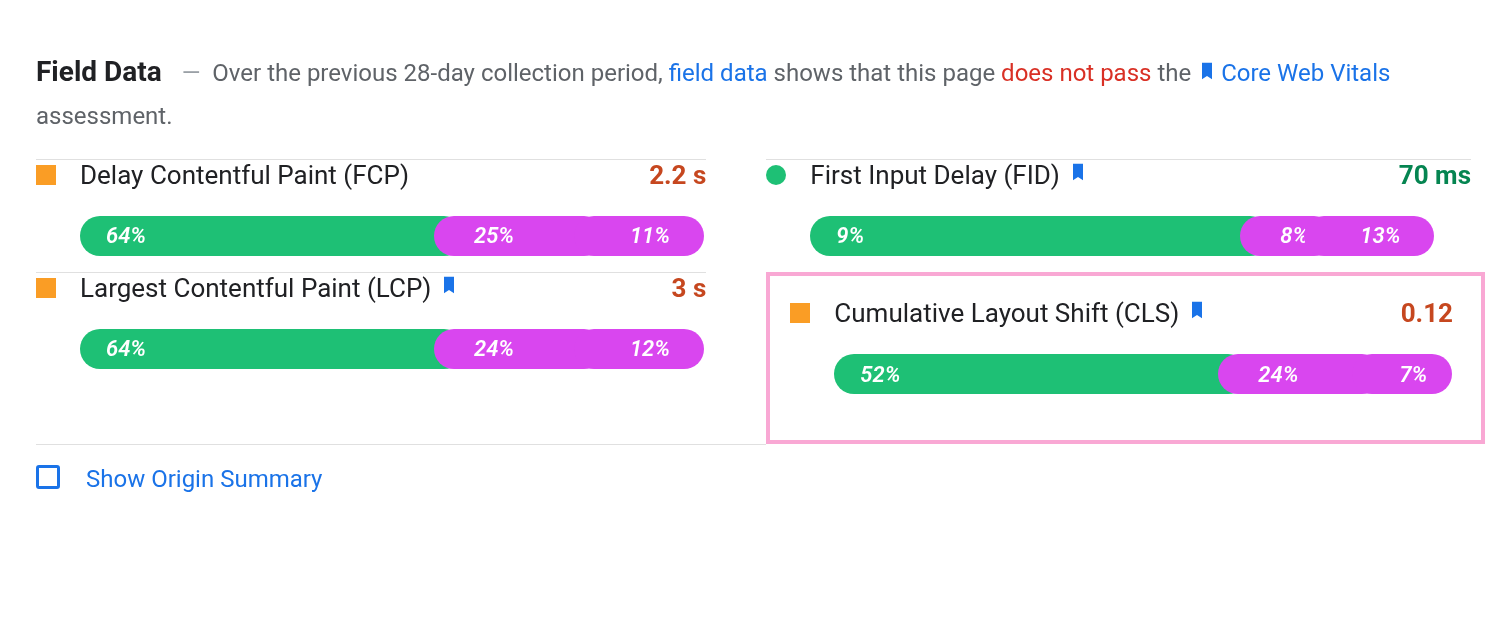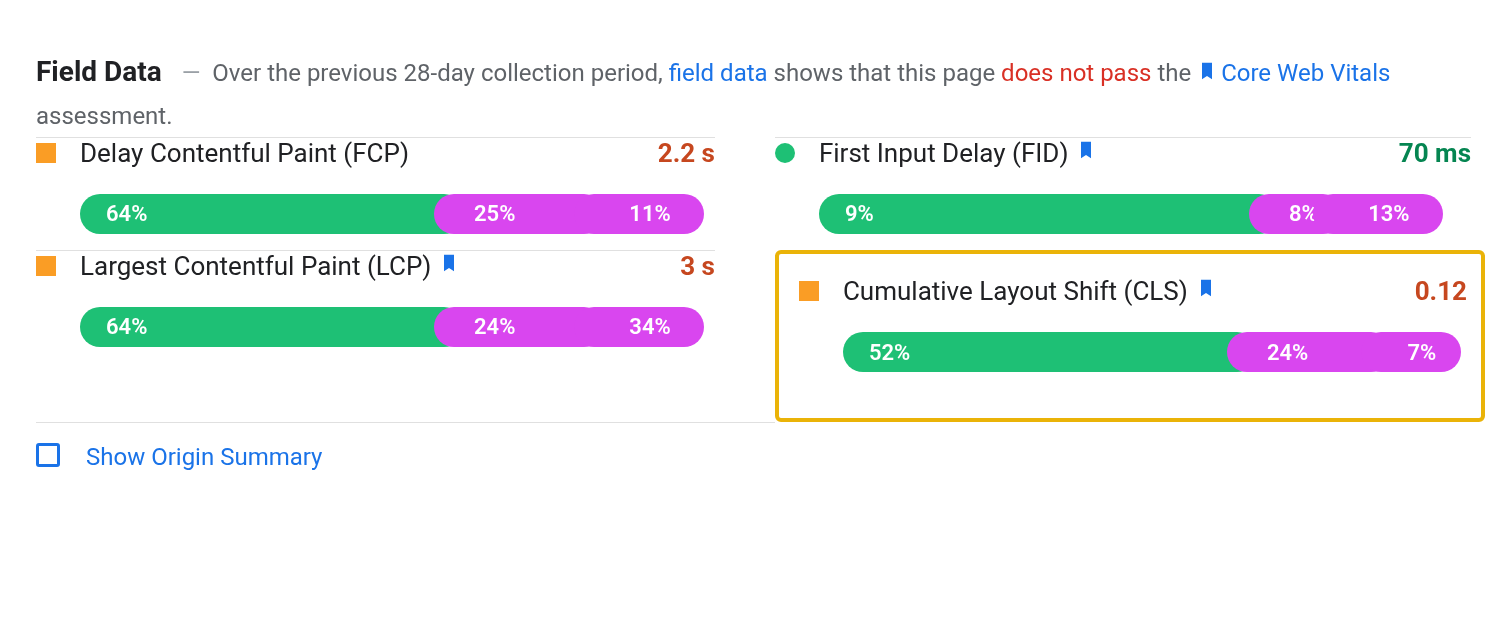--- a/index.html
+++ b/index.html
@@ -8,20 +8,21 @@
       background: #fff;
       width: 1507px;
       height: 617px;
       padding: 48px 36px;
       color: #202124;
     }
     .header-line {
       font-size: 24px;
       line-height: 1.7;
       color: #5f6368;
+      margin-bottom: 22px;
     }
     .hdr-title {
       font-size: 28px;
       font-weight: 700;
       color: #202124;
       margin-right: 8px;
     }
     .dash { color: #9aa0a6; margin: 0 6px; }
     .link-blue { color: #1a73e8; }
     .fail-red { color: #d93025; font-weight: 400; }
@@ -76,39 +77,40 @@
       display: inline-block;
     }
     .distbar {
       position: relative;
       height: 56px;
       margin-left: 44px;
       margin-right: 0;
       border-radius: 20px;
       overflow: visible;
       display: flex;
+      font-style: italic;
     }
     .seg {
       height: 40px;
       display: flex;
       align-items: center;
       color: #fff;
       font-size: 22px;
       font-weight: 600;
       padding: 0 18px;
       border-radius: 20px;
       flex-shrink: 0;
     }
     .seg.green  { background: #1ec075; z-index: 1; padding-left: 26px; }
     .seg.orange { background: #d946ef; z-index: 2; margin-left: -30px; padding-left: 40px;}
     .seg.red    { background: #d946ef; z-index: 3; margin-left: -30px; padding-left: 40px; justify-content: center; }
     .highlight-box {
-      border: 4px solid #eab308;
-      border-radius: 6px;
-      padding: 22px 14px 30px 20px;
+      border: 4px solid #f9a8d4;
+      border-radius: 0;
+      padding: 22px 28px 30px 20px;
       margin-right: -14px;
     }
     .bottom-row td {
       border-top: 1px solid #e0e0e0;
       padding-top: 20px;
     }
     .origin-summary {
       display: flex;
       cursor: pointer;
     }
@@ -181,21 +183,21 @@
           <div class="metric-head">
             <span class="status orange"></span>
             <span class="metric-name">Largest Contentful Paint (LCP)<span class="bookmark-metric"><svg class="bookmark" viewBox="0 0 24 24" fill="#1a73e8">
                   <path d="M6 2h12v20l-6-4-6 4z"></path>
                 </svg></span></span>
             <span class="metric-value val-orange">3 s</span>
           </div>
           <div class="distbar">
             <span class="seg green" style="width:384px">64%</span>
             <span class="seg orange" style="width:170px">24%</span>
-            <span class="seg red" style="width:130px">34%</span>
+            <span class="seg red" style="width:130px">12%</span>
           </div>
         </td>
     <td class="gap-cell"></td>
     <td style="padding:0;vertical-align:top;">
       <div class="highlight-box">
         <div>
               <div class="metric-head">
                 <span class="status orange"></span>
                 <span class="metric-name">Cumulative Layout Shift (CLS)<span class="bookmark-metric"><svg class="bookmark" viewBox="0 0 24 24" fill="#1a73e8">
                       <path d="M6 2h12v20l-6-4-6 4z"></path>

